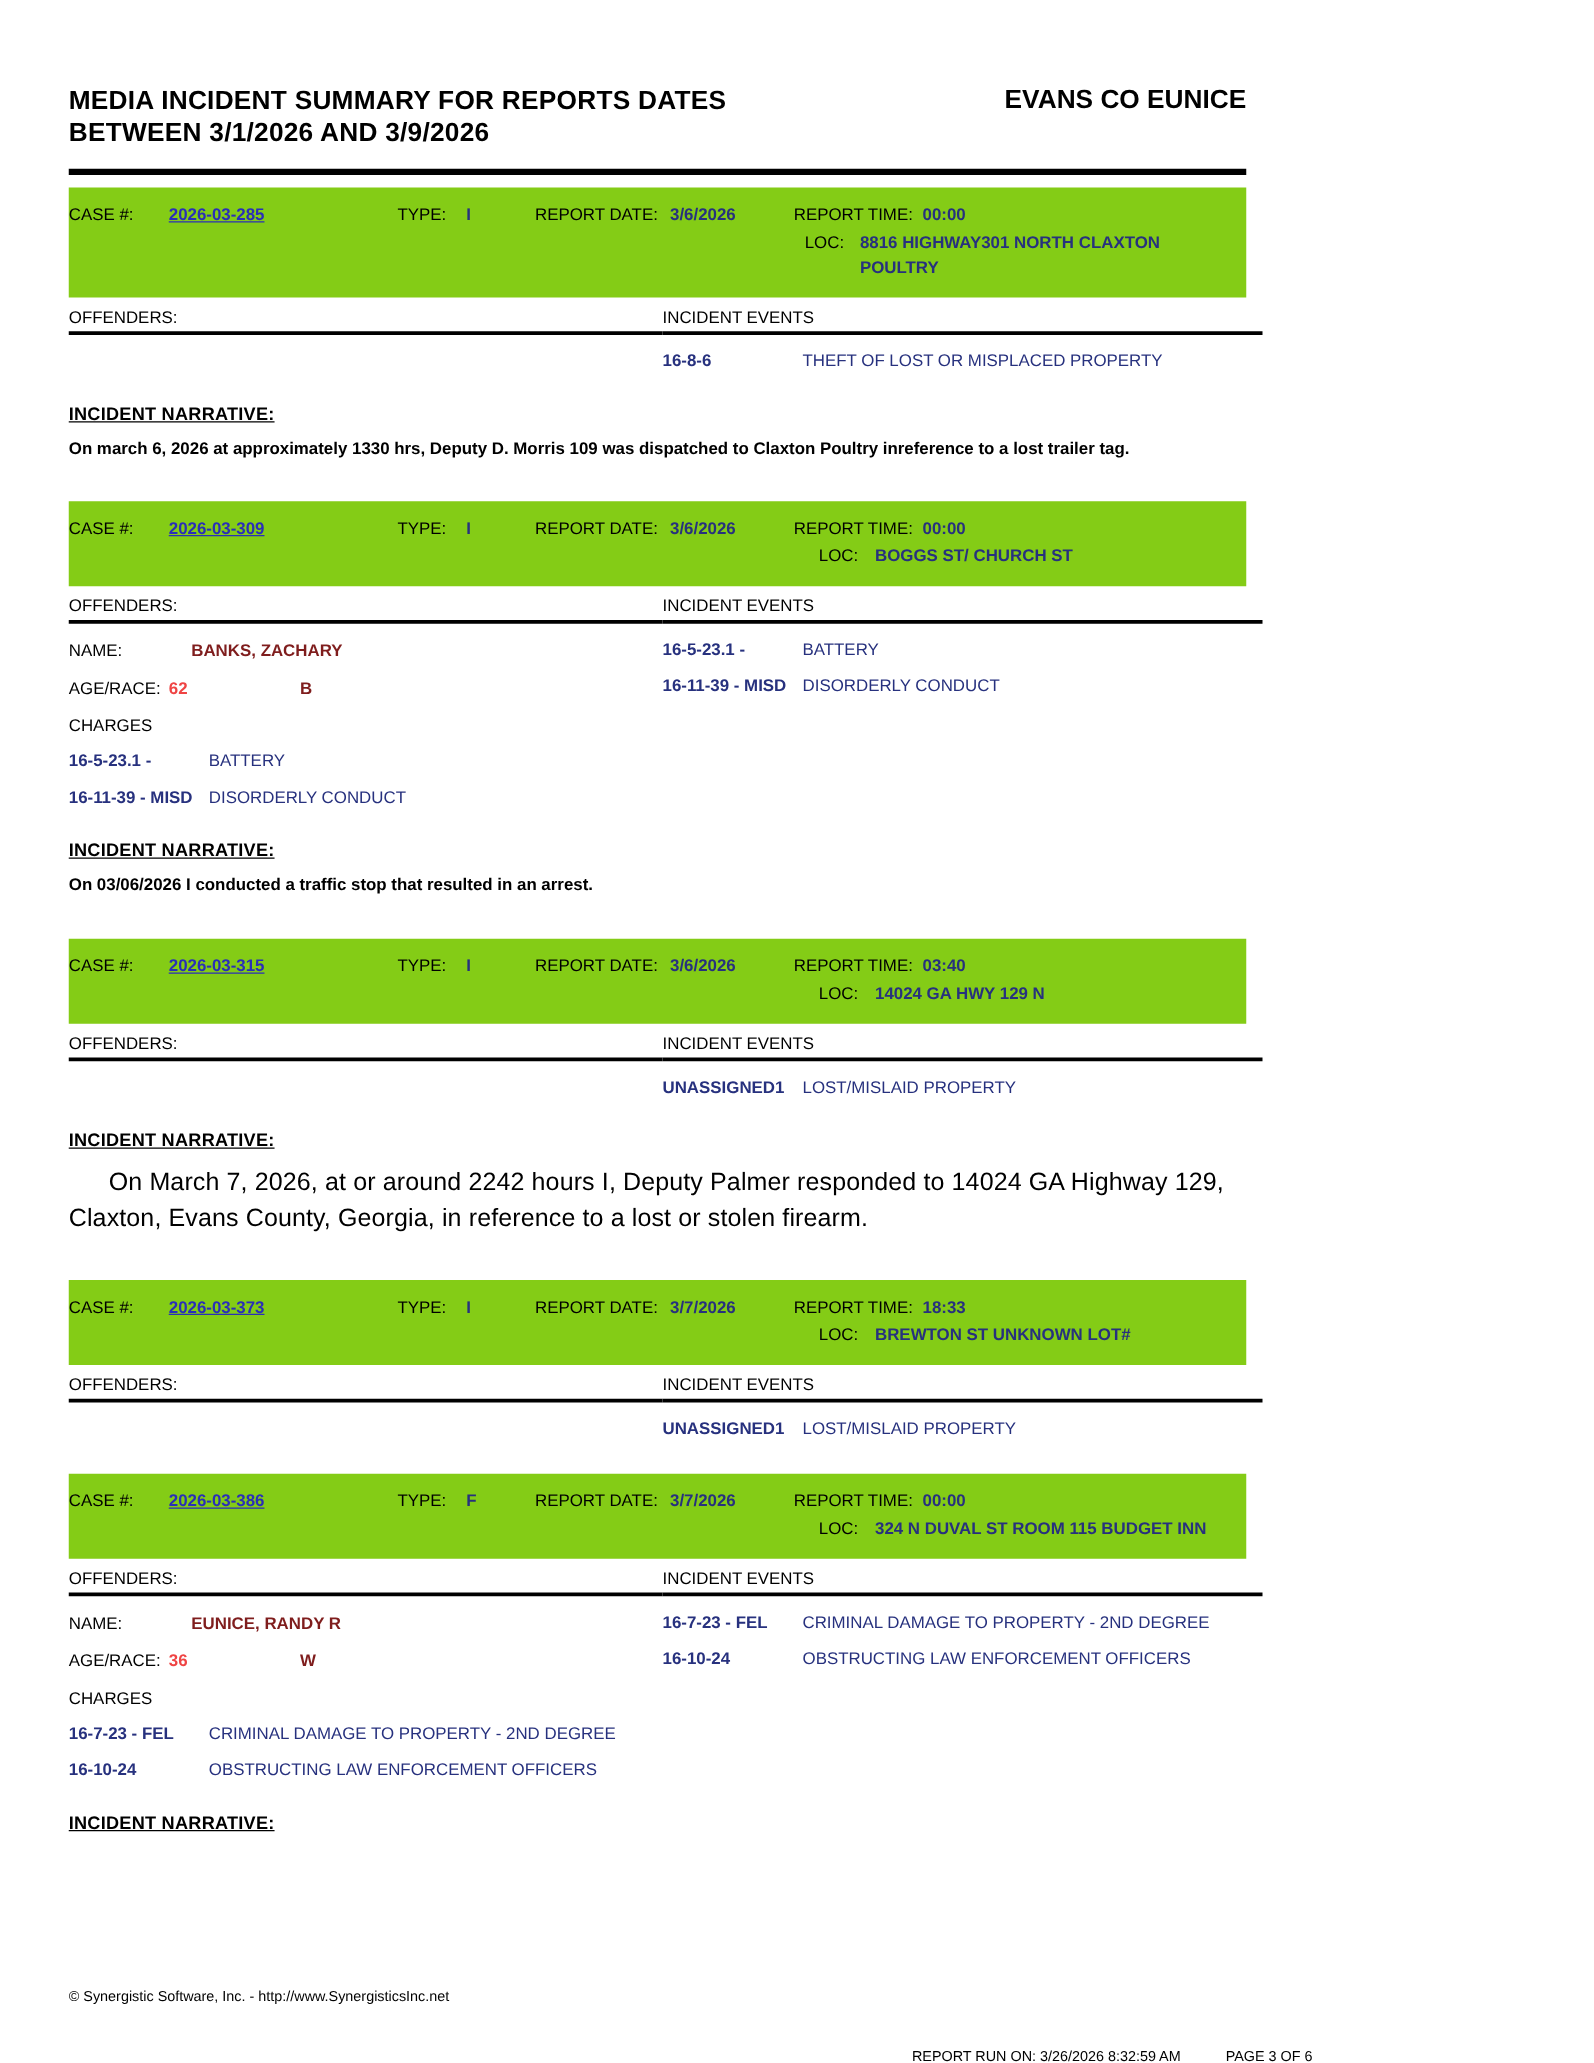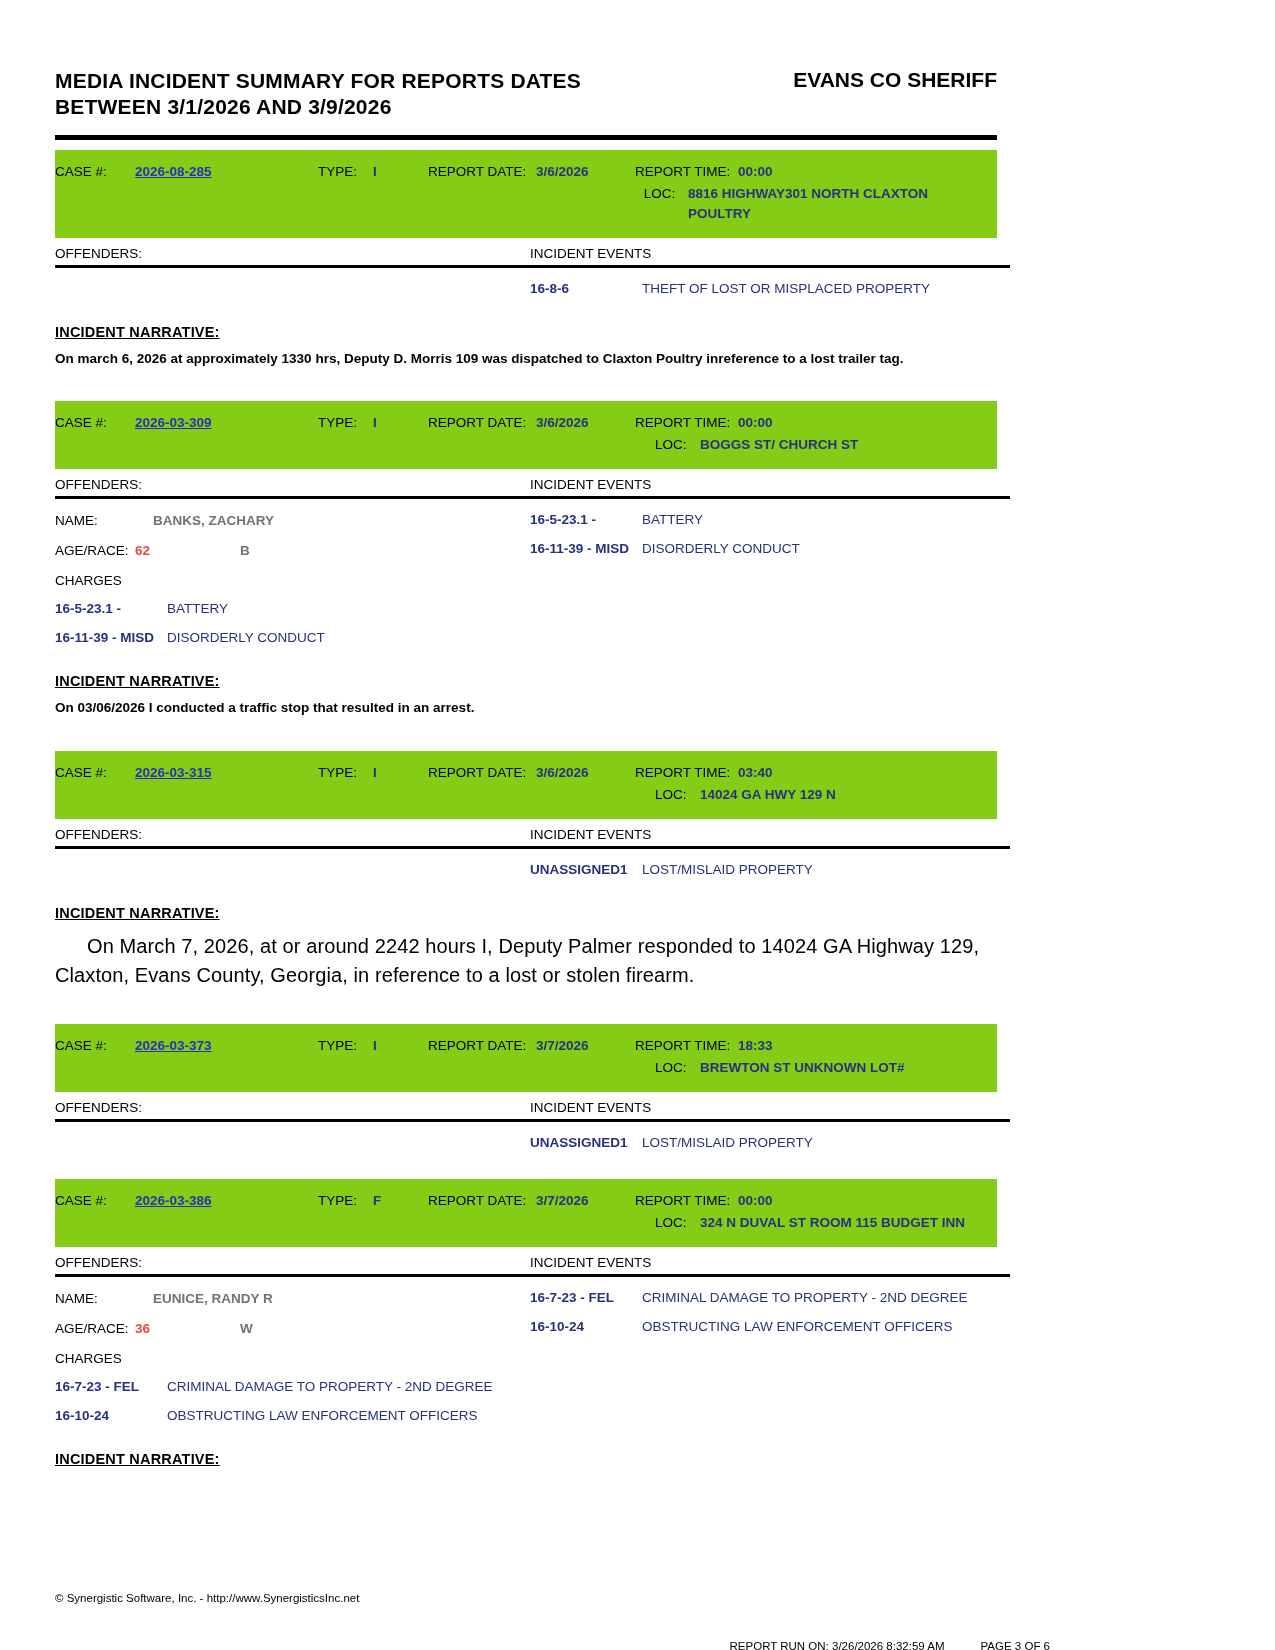--- a/index.html
+++ b/index.html
@@ -47,21 +47,21 @@
   .col-right { width: 480px; }
   .colhead {
     font-size: 13.5px; color: #000;
     padding-bottom: 4px;
     border-bottom: 3px solid #000;
   }
   .col-left .colhead { width: 475px; }
   .col-right .colhead { width: 480px; }
   .kv { display: flex; font-size: 13.5px; line-height: 17px; margin-top: 13px; }
   .kv .k { width: 80px; color: #000; }
-  .kv .v { color: #737373; font-weight: bold; padding-left: 18px; }
+  .kv .v { color: #7f1d1d; font-weight: bold; padding-left: 18px; }
   .kv .age { width: 87px; color: #ef4444; font-weight: bold; }
   .charges-hdr { font-size: 13.5px; margin-top: 14px; color: #000; }
   .crg, .evt { display: flex; font-size: 13.5px; line-height: 17px; margin-top: 12px; }
   .crg .code, .evt .code { width: 112px; color: #27317e; font-weight: bold; }
   .crg .desc, .evt .desc { color: #27317e; font-weight: normal; }
   .evt:first-of-type { margin-top: 10px; }
 
   
   .narr { margin-top: 26px; }
   .narr-hdr {
@@ -91,29 +91,29 @@
 <body>
 
 <div class="page">
   <div class="content">
 
     <div class="hdr">
       <div class="hdr-title">
         <div>MEDIA INCIDENT SUMMARY FOR REPORTS DATES</div>
         <div>BETWEEN 3/1/2026 AND 3/9/2026</div>
       </div>
-      <div class="hdr-agency">EVANS CO SHERIFF</div>
+      <div class="hdr-agency">EVANS CO EUNICE</div>
     </div>
     <div class="top-rule"></div>
 
     <section class="case">
       <div class="case-head">
         <div class="crow">
           <span class="lbl case-lbl">CASE #:</span>
-          <a class="val case-num">2026-08-285</a>
+          <a class="val case-num">2026-03-285</a>
           <span class="lbl type-lbl">TYPE:</span>
           <span class="val type-val">I</span>
           <span class="lbl date-lbl">REPORT DATE:</span>
           <span class="val date-val">3/6/2026</span>
           <span class="lbl time-lbl">REPORT TIME:</span>
           <span class="val">00:00</span>
         </div>
         <div class="crow">
           <span class="loc-indent"></span>
           <span class="lbl loc-lbl">LOC:</span>

